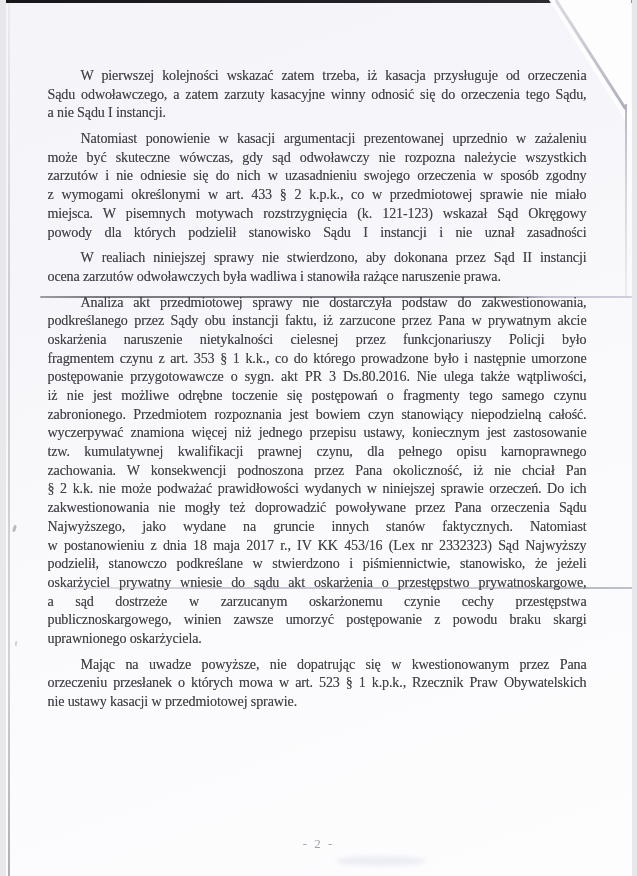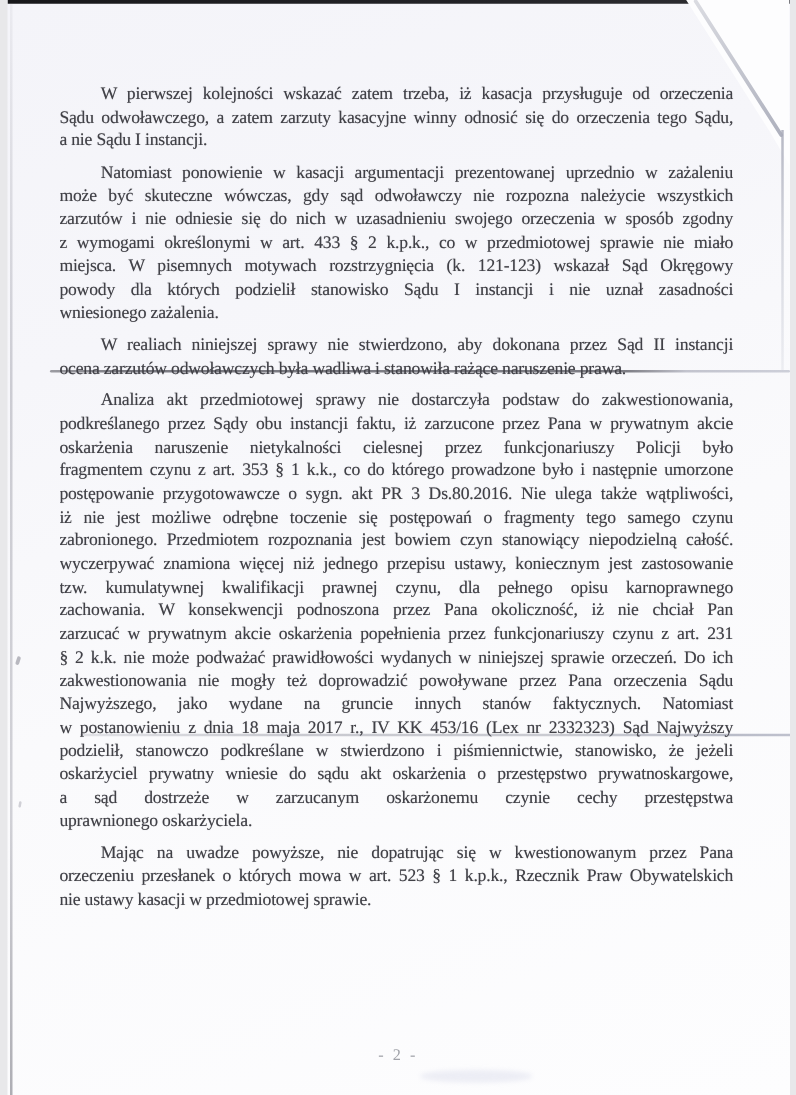--- a/index.html
+++ b/index.html
@@ -149,45 +149,44 @@
         <div class="line">Sądu odwoławczego, a zatem zarzuty kasacyjne winny odnosić się do orzeczenia tego Sądu,</div>
         <div class="line last">a nie Sądu I instancji.</div>
       </div>
       <div class="para">
         <div class="line first">Natomiast ponowienie w kasacji argumentacji prezentowanej uprzednio w zażaleniu</div>
         <div class="line">może być skuteczne wówczas, gdy sąd odwoławczy nie rozpozna należycie wszystkich</div>
         <div class="line">zarzutów i nie odniesie się do nich w uzasadnieniu swojego orzeczenia w sposób zgodny</div>
         <div class="line">z wymogami określonymi w art. 433 § 2 k.p.k., co w przedmiotowej sprawie nie miało</div>
         <div class="line">miejsca. W pisemnych motywach rozstrzygnięcia (k. 121-123) wskazał Sąd Okręgowy</div>
         <div class="line">powody dla których podzielił stanowisko Sądu I instancji i nie uznał zasadności</div>
-        <div class="line last">wniesionego zażalenia.</div>
       </div>
       <div class="para">
         <div class="line first">W realiach niniejszej sprawy nie stwierdzono, aby dokonana przez Sąd II instancji</div>
         <div class="line last">ocena zarzutów odwoławczych była wadliwa i stanowiła rażące naruszenie prawa.</div>
       </div>
       <div class="para">
         <div class="line first">Analiza akt przedmiotowej sprawy nie dostarczyła podstaw do zakwestionowania,</div>
         <div class="line">podkreślanego przez Sądy obu instancji faktu, iż zarzucone przez Pana w prywatnym akcie</div>
         <div class="line">oskarżenia naruszenie nietykalności cielesnej przez funkcjonariuszy Policji było</div>
         <div class="line">fragmentem czynu z art. 353 § 1 k.k., co do którego prowadzone było i następnie umorzone</div>
         <div class="line">postępowanie przygotowawcze o sygn. akt PR 3 Ds.80.2016. Nie ulega także wątpliwości,</div>
         <div class="line">iż nie jest możliwe odrębne toczenie się postępowań o fragmenty tego samego czynu</div>
         <div class="line">zabronionego. Przedmiotem rozpoznania jest bowiem czyn stanowiący niepodzielną całość.</div>
         <div class="line">wyczerpywać znamiona więcej niż jednego przepisu ustawy, koniecznym jest zastosowanie</div>
         <div class="line">tzw. kumulatywnej kwalifikacji prawnej czynu, dla pełnego opisu karnoprawnego</div>
         <div class="line">zachowania. W konsekwencji podnoszona przez Pana okoliczność, iż nie chciał Pan</div>
-        <div class="line">zarzucać w prywatnym akcie oskarżenia popełnienia przez funkcjonariuszy czynu z art. 231</div>
         <div class="line">§ 2 k.k. nie może podważać prawidłowości wydanych w niniejszej sprawie orzeczeń. Do ich</div>
         <div class="line">zakwestionowania nie mogły też doprowadzić powoływane przez Pana orzeczenia Sądu</div>
         <div class="line">Najwyższego, jako wydane na gruncie innych stanów faktycznych. Natomiast</div>
         <div class="line">w postanowieniu z dnia 18 maja 2017 r., IV KK 453/16 (Lex nr 2332323) Sąd Najwyższy</div>
         <div class="line">podzielił, stanowczo podkreślane w stwierdzono i piśmiennictwie, stanowisko, że jeżeli</div>
         <div class="line">oskarżyciel prywatny wniesie do sądu akt oskarżenia o przestępstwo prywatnoskargowe,</div>
         <div class="line">a sąd dostrzeże w zarzucanym oskarżonemu czynie cechy przestępstwa</div>
+        <div class="line">publicznoskargowego, winien zawsze umorzyć postępowanie z powodu braku skargi</div>
         <div class="line last">uprawnionego oskarżyciela.</div>
       </div>
       <div class="para">
         <div class="line first">Mając na uwadze powyższe, nie dopatrując się w kwestionowanym przez Pana</div>
         <div class="line">orzeczeniu przesłanek o których mowa w art. 523 § 1 k.p.k., Rzecznik Praw Obywatelskich</div>
         <div class="line last">nie ustawy kasacji w przedmiotowej sprawie.</div>
       </div>
     </div>
 
   <div class="footer">- 2 -</div>

